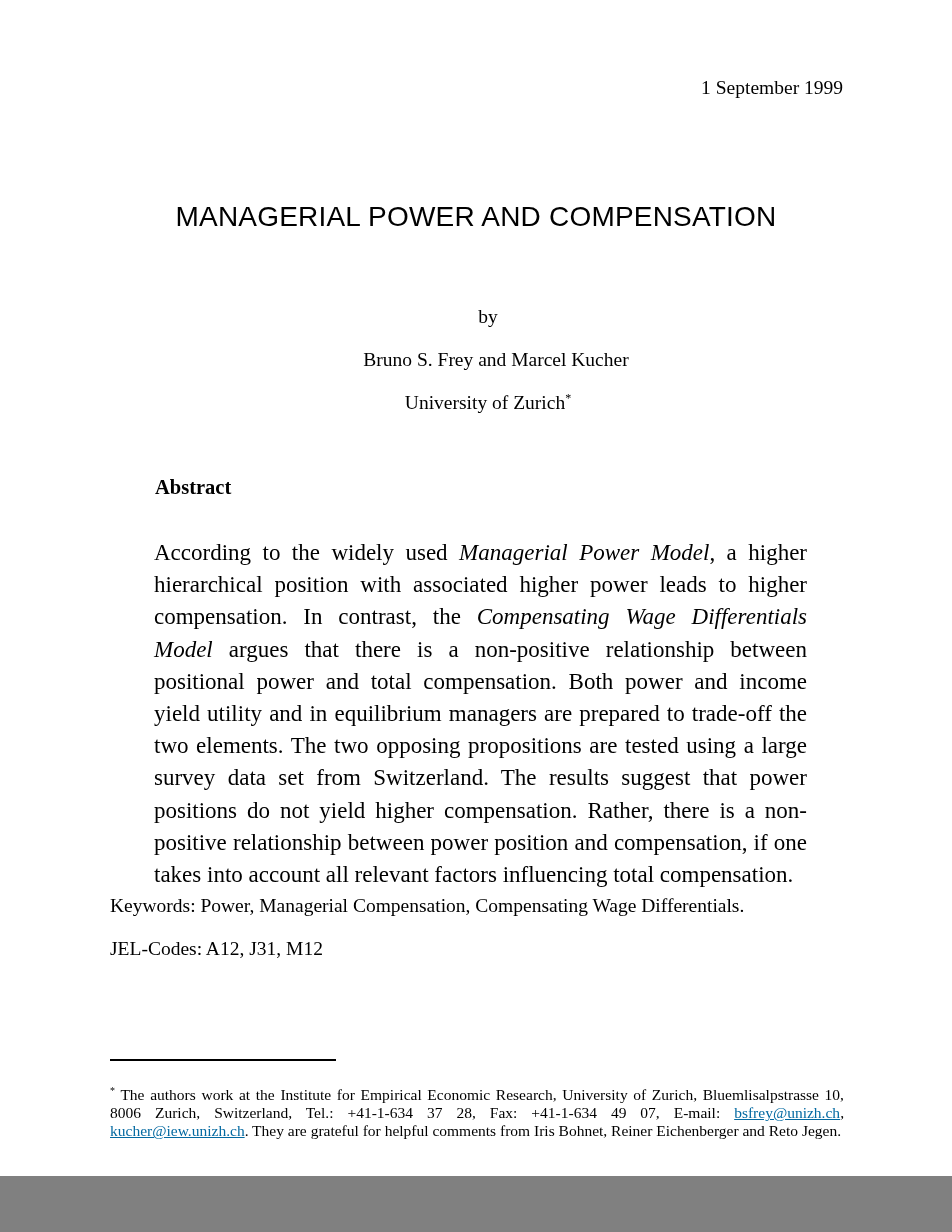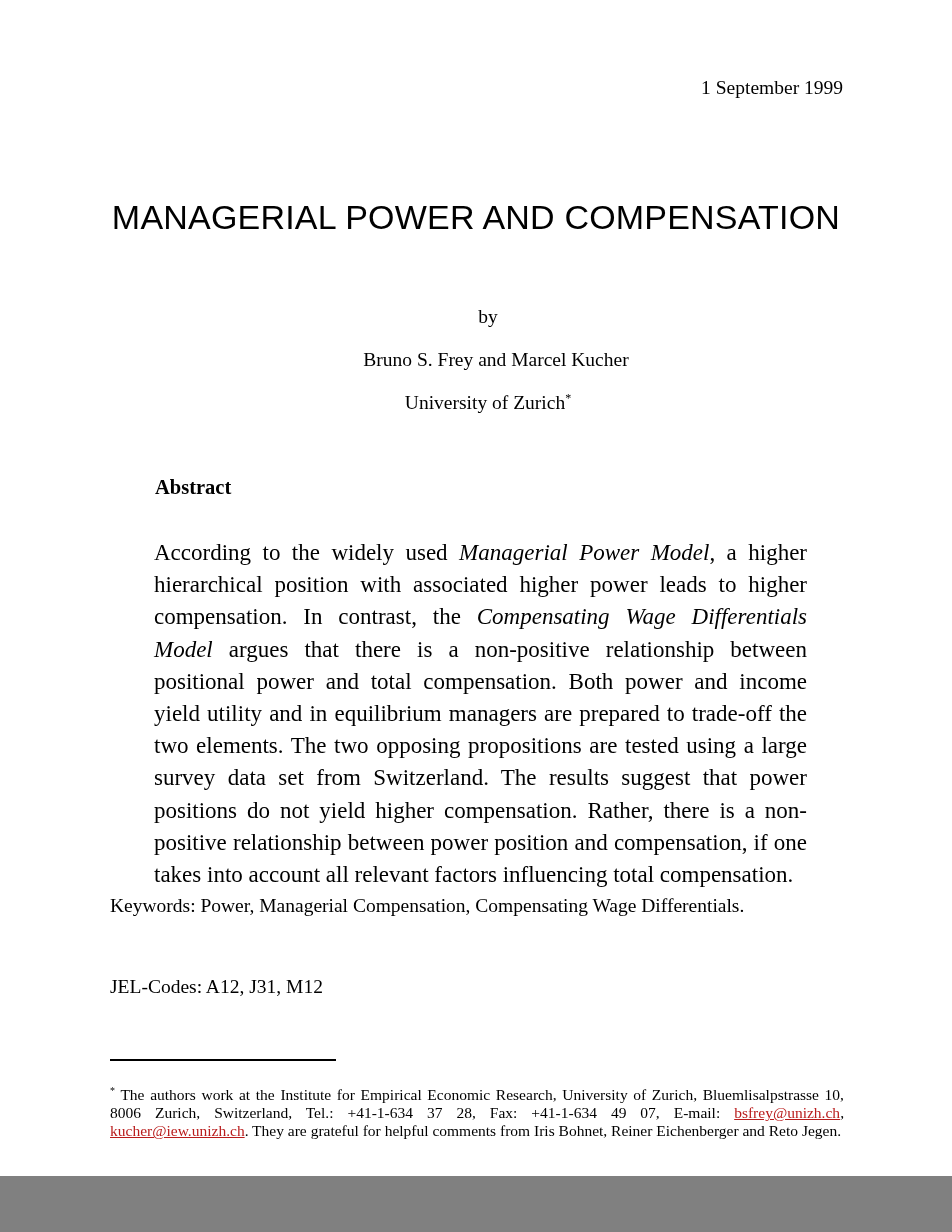--- a/index.html
+++ b/index.html
@@ -26,21 +26,21 @@
     font-size: 19.5px;
     line-height: 24px;
   }
   .paper-title {
     position: absolute;
     top: 199px;
     left: 0;
     width: 100%;
     text-align: center;
     font-family: "Liberation Sans", sans-serif;
-    font-size: 34px;
+    font-size: 28px;
     font-weight: 400;
     letter-spacing: 0.2px;
     line-height: 36px;
   }
   .centered-line {
     position: absolute;
     left: 12px;
     width: 100%;
     text-align: center;
     font-size: 19.5px;
@@ -73,41 +73,41 @@
     text-align: justify;
   }
   .abstract-body .italic { font-style: italic; }
   .keywords-line, .jel-line {
     position: absolute;
     left: 110px;
     font-size: 19.5px;
     line-height: 26px;
   }
   .keywords-line { top: 893px; }
-  .jel-line      { top: 936px; margin-top: 38px; }
+  .jel-line      { top: 936px; }
   .footnote-rule {
     position: absolute;
     top: 1059px;
     left: 110px;
     width: 226px;
     height: 0;
     border-top: 2px solid #000000;
   }
   .footnote-text {
     position: absolute;
     top: 1070px;
     left: 110px;
     width: 734px;
     font-size: 15.5px;
     line-height: 18.4px;
     text-align: justify;
   }
   .footnote-text sup.marker { font-size: 10px; }
   .footnote-text a {
-    color: #b91c1c;
+    color: #0369a1;
     text-decoration: underline;
     cursor: pointer;
   }
 </style>
 </head>
 <body>
 
 <div class="page">
 
   <div class="date-line">1 September 1999</div>

